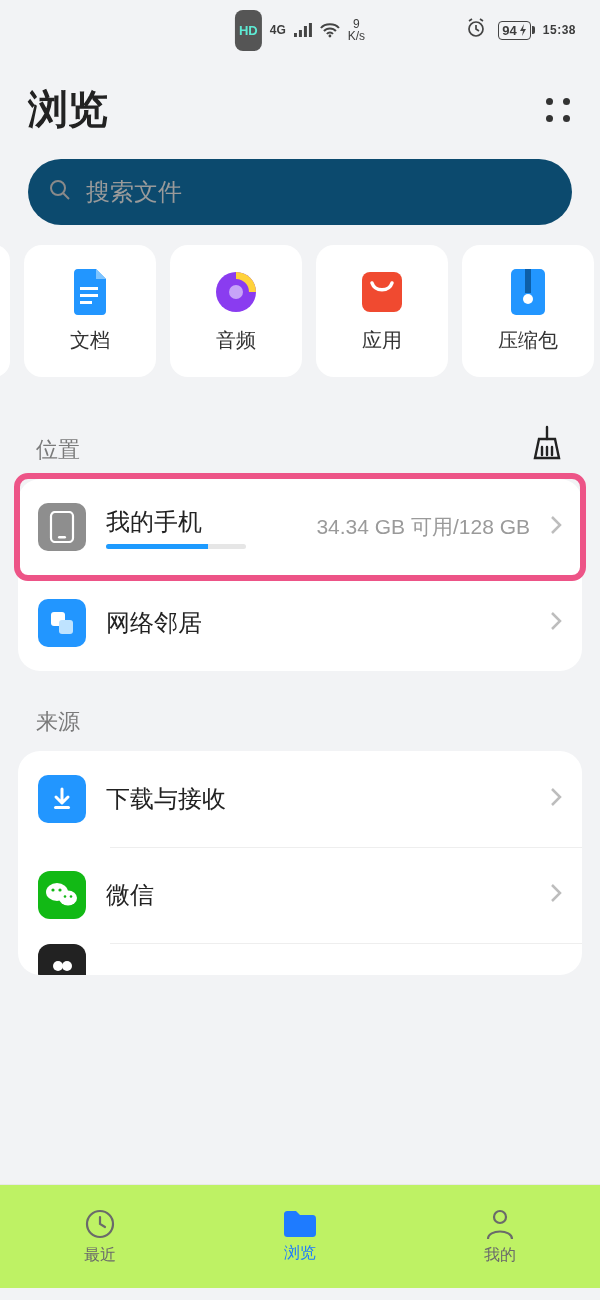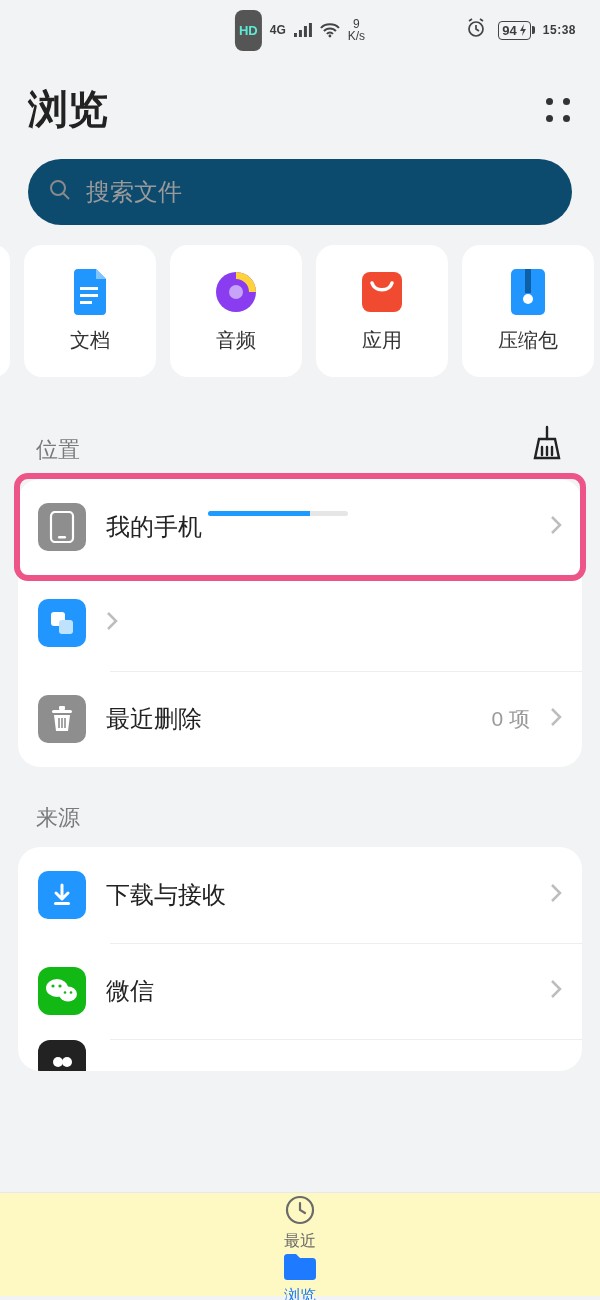--- a/index.html
+++ b/index.html
@@ -129,21 +129,21 @@
     content:"";
     position:absolute;
     left: 92px; right: 0; top:0;
     height:1px;
     background:#eee;
   }
   .row-icon {
     width:48px; height:48px; border-radius:10px; flex:0 0 auto;
     display:flex; align-items:center; justify-content:center;
   }
-  .row-body { flex:1 1 auto; display:flex; flex-direction:row; gap:6px; }
+  .row-body { flex:1 1 auto; display:flex; flex-direction:column; gap:6px; }
   .row-title { font-size:24px; color:#222; }
   .row-meta { color:#9a9a9a; font-size:21px; white-space:nowrap; }
   .chev { color:#bdbdbd; flex:0 0 auto; }
   .storage-bar { width:140px; height:5px; background:#e6e6e6; border-radius:3px; overflow:hidden; }
   .storage-fill { height:100%; background:#1e9bff; }
 
   
   .highlight {
     position:absolute;
     border: 6px solid #ed5487;
@@ -151,26 +151,25 @@
     pointer-events:none;
     z-index:50;
   }
 
   
   .section-hd2 { padding: 36px 36px 14px 36px; }
 
   
   .bottomnav {
     position:absolute;
-    left:0; right:0; bottom:4px;
+    left:0; right:0; bottom:12px;
     height: 104px;
-    background:#fef9c3;
+    background:#bef264;
     border-top:1px solid #e8e8e8;
     display:flex;
-    flex-direction:column;
   }
   .nav-item {
     flex:1;
     display:flex; flex-direction:column; align-items:center; justify-content:center;
     gap:4px;
   }
   .nav-label { font-size:16px; color:#6a6a6a; }
   .nav-item.active .nav-label { color:#1e7bff; }
   .nav-item.active svg { color:#1e7bff; }
   .nav-item svg { color:#6a6a6a; }
@@ -324,61 +323,42 @@
           <rect x="2" y="1" width="22" height="30" rx="4" fill="none" stroke="#fff" stroke-width="2.2"></rect>
           <rect x="9" y="25" width="8" height="2.5" rx="1.2" fill="#fff"></rect>
         </svg>
     </div>
     <div class="row-body">
       <div class="row-title">我的手机</div>
       <div class="storage-bar">
           <div class="storage-fill" id="storage-fill" style="width: 73%;"></div>
         </div>
     </div>
+    <div class="row-meta">34.34 GB 可用/128 GB</div>
     <span class="chev"><svg width="12" height="20" viewBox="0 0 12 20">
           <path d="M2 2 L10 10 L2 18" fill="none" stroke="#bdbdbd" stroke-width="2.5"></path>
         </svg></span>
   </div>
 
 
   <div class="row">
     <div class="row-icon ic-net">
       <svg width="30" height="30" viewBox="0 0 30 30">
           <rect x="4" y="4" width="14" height="14" rx="3" fill="#fff"></rect>
           <rect x="12" y="12" width="14" height="14" rx="3" fill="#bfe3ff"></rect>
         </svg>
     </div>
+    <div class="row-body">
+        <div class="row-title">网络邻居</div>
+      </div>
     <span class="chev"><svg width="12" height="20" viewBox="0 0 12 20">
           <path d="M2 2 L10 10 L2 18" fill="none" stroke="#bdbdbd" stroke-width="2.5"></path>
         </svg></span>
   </div>
 
-  <div class="row">
-    <div class="row-icon ic-trash">
-      <svg width="26" height="28" viewBox="0 0 26 28">
-          <g fill="#fff">
-            <rect x="3" y="5" width="20" height="3" rx="1.5"></rect>
-            <rect x="10" y="1" width="6" height="4" rx="1"></rect>
-            <path d="M5 10 H21 L19 26 H7 Z"></path>
-          </g>
-          <g stroke="#8e8e8e" stroke-width="1.6">
-            <line x1="10" y1="13" x2="10" y2="23"></line>
-            <line x1="13" y1="13" x2="13" y2="23"></line>
-            <line x1="16" y1="13" x2="16" y2="23"></line>
-          </g>
-        </svg>
-    </div>
-    <div class="row-body">
-        <div class="row-title">最近删除</div>
-      </div>
-    <div class="row-meta">0 项</div>
-    <span class="chev"><svg width="12" height="20" viewBox="0 0 12 20">
-          <path d="M2 2 L10 10 L2 18" fill="none" stroke="#bdbdbd" stroke-width="2.5"></path>
-        </svg></span>
-  </div>
 </div>
 
 <div class="highlight" id="hl" style="left: 14px; top: 473px; width: 572px; height: 108px;"></div>
 
 <div class="section-hd section-hd2">
   <div class="section-title">来源</div>
 </div>
 
 <div class="card">
   <div class="row">

